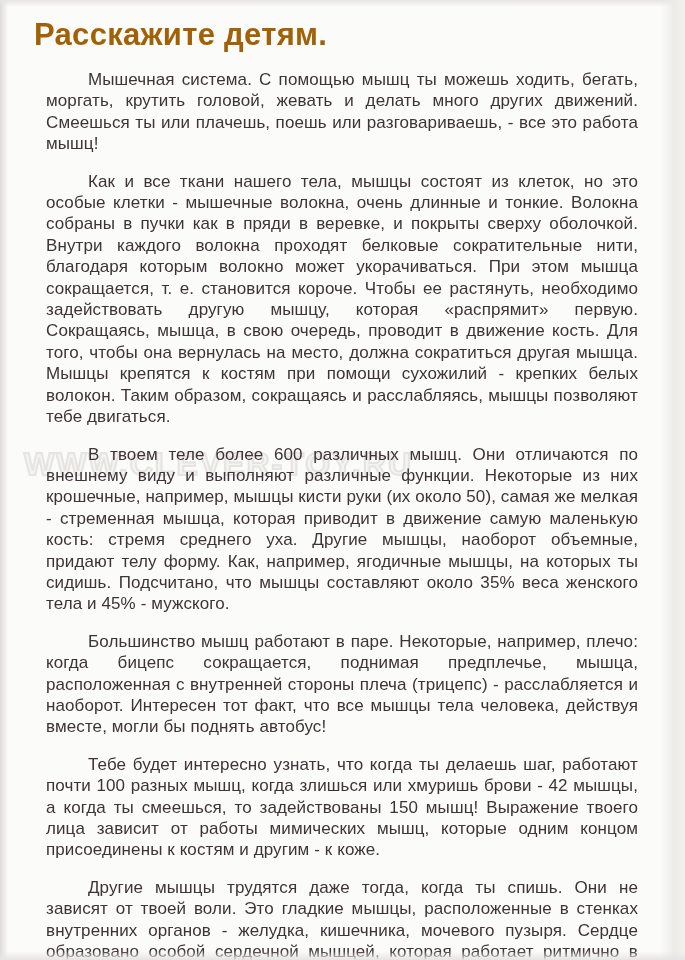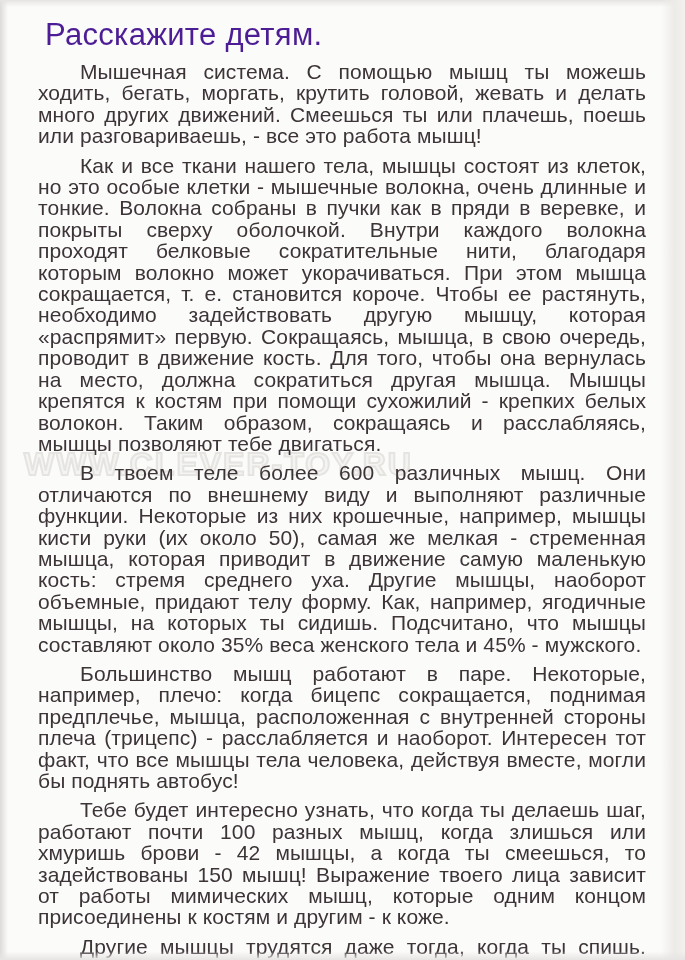--- a/index.html
+++ b/index.html
@@ -52,29 +52,29 @@
   }
   .content {
     position: absolute;
     left: 30px;
     right: 31px;
     top: 17px;
     z-index: 2;
     color: #3d3438;
   }
   .title {
-    margin: 0 0 5px 15px;
+    margin: 0 0 5px 4px;
     font-size: 31px;
-    font-weight: 400;
+    font-weight: 700;
     letter-spacing: 0.3px;
-    color: #4c1d95;
+    color: #a16207;
   }
   .content p {
-    margin: 8px;
-    font-size: 21px;
+    margin: 16px;
+    font-size: 17px;
     line-height: 21.4px;
     text-align: justify;
     text-indent: 42px;
     letter-spacing: 0.1px;
   }
   .content p.flush {
     text-indent: 6px;
   }
 </style>
 </head>

